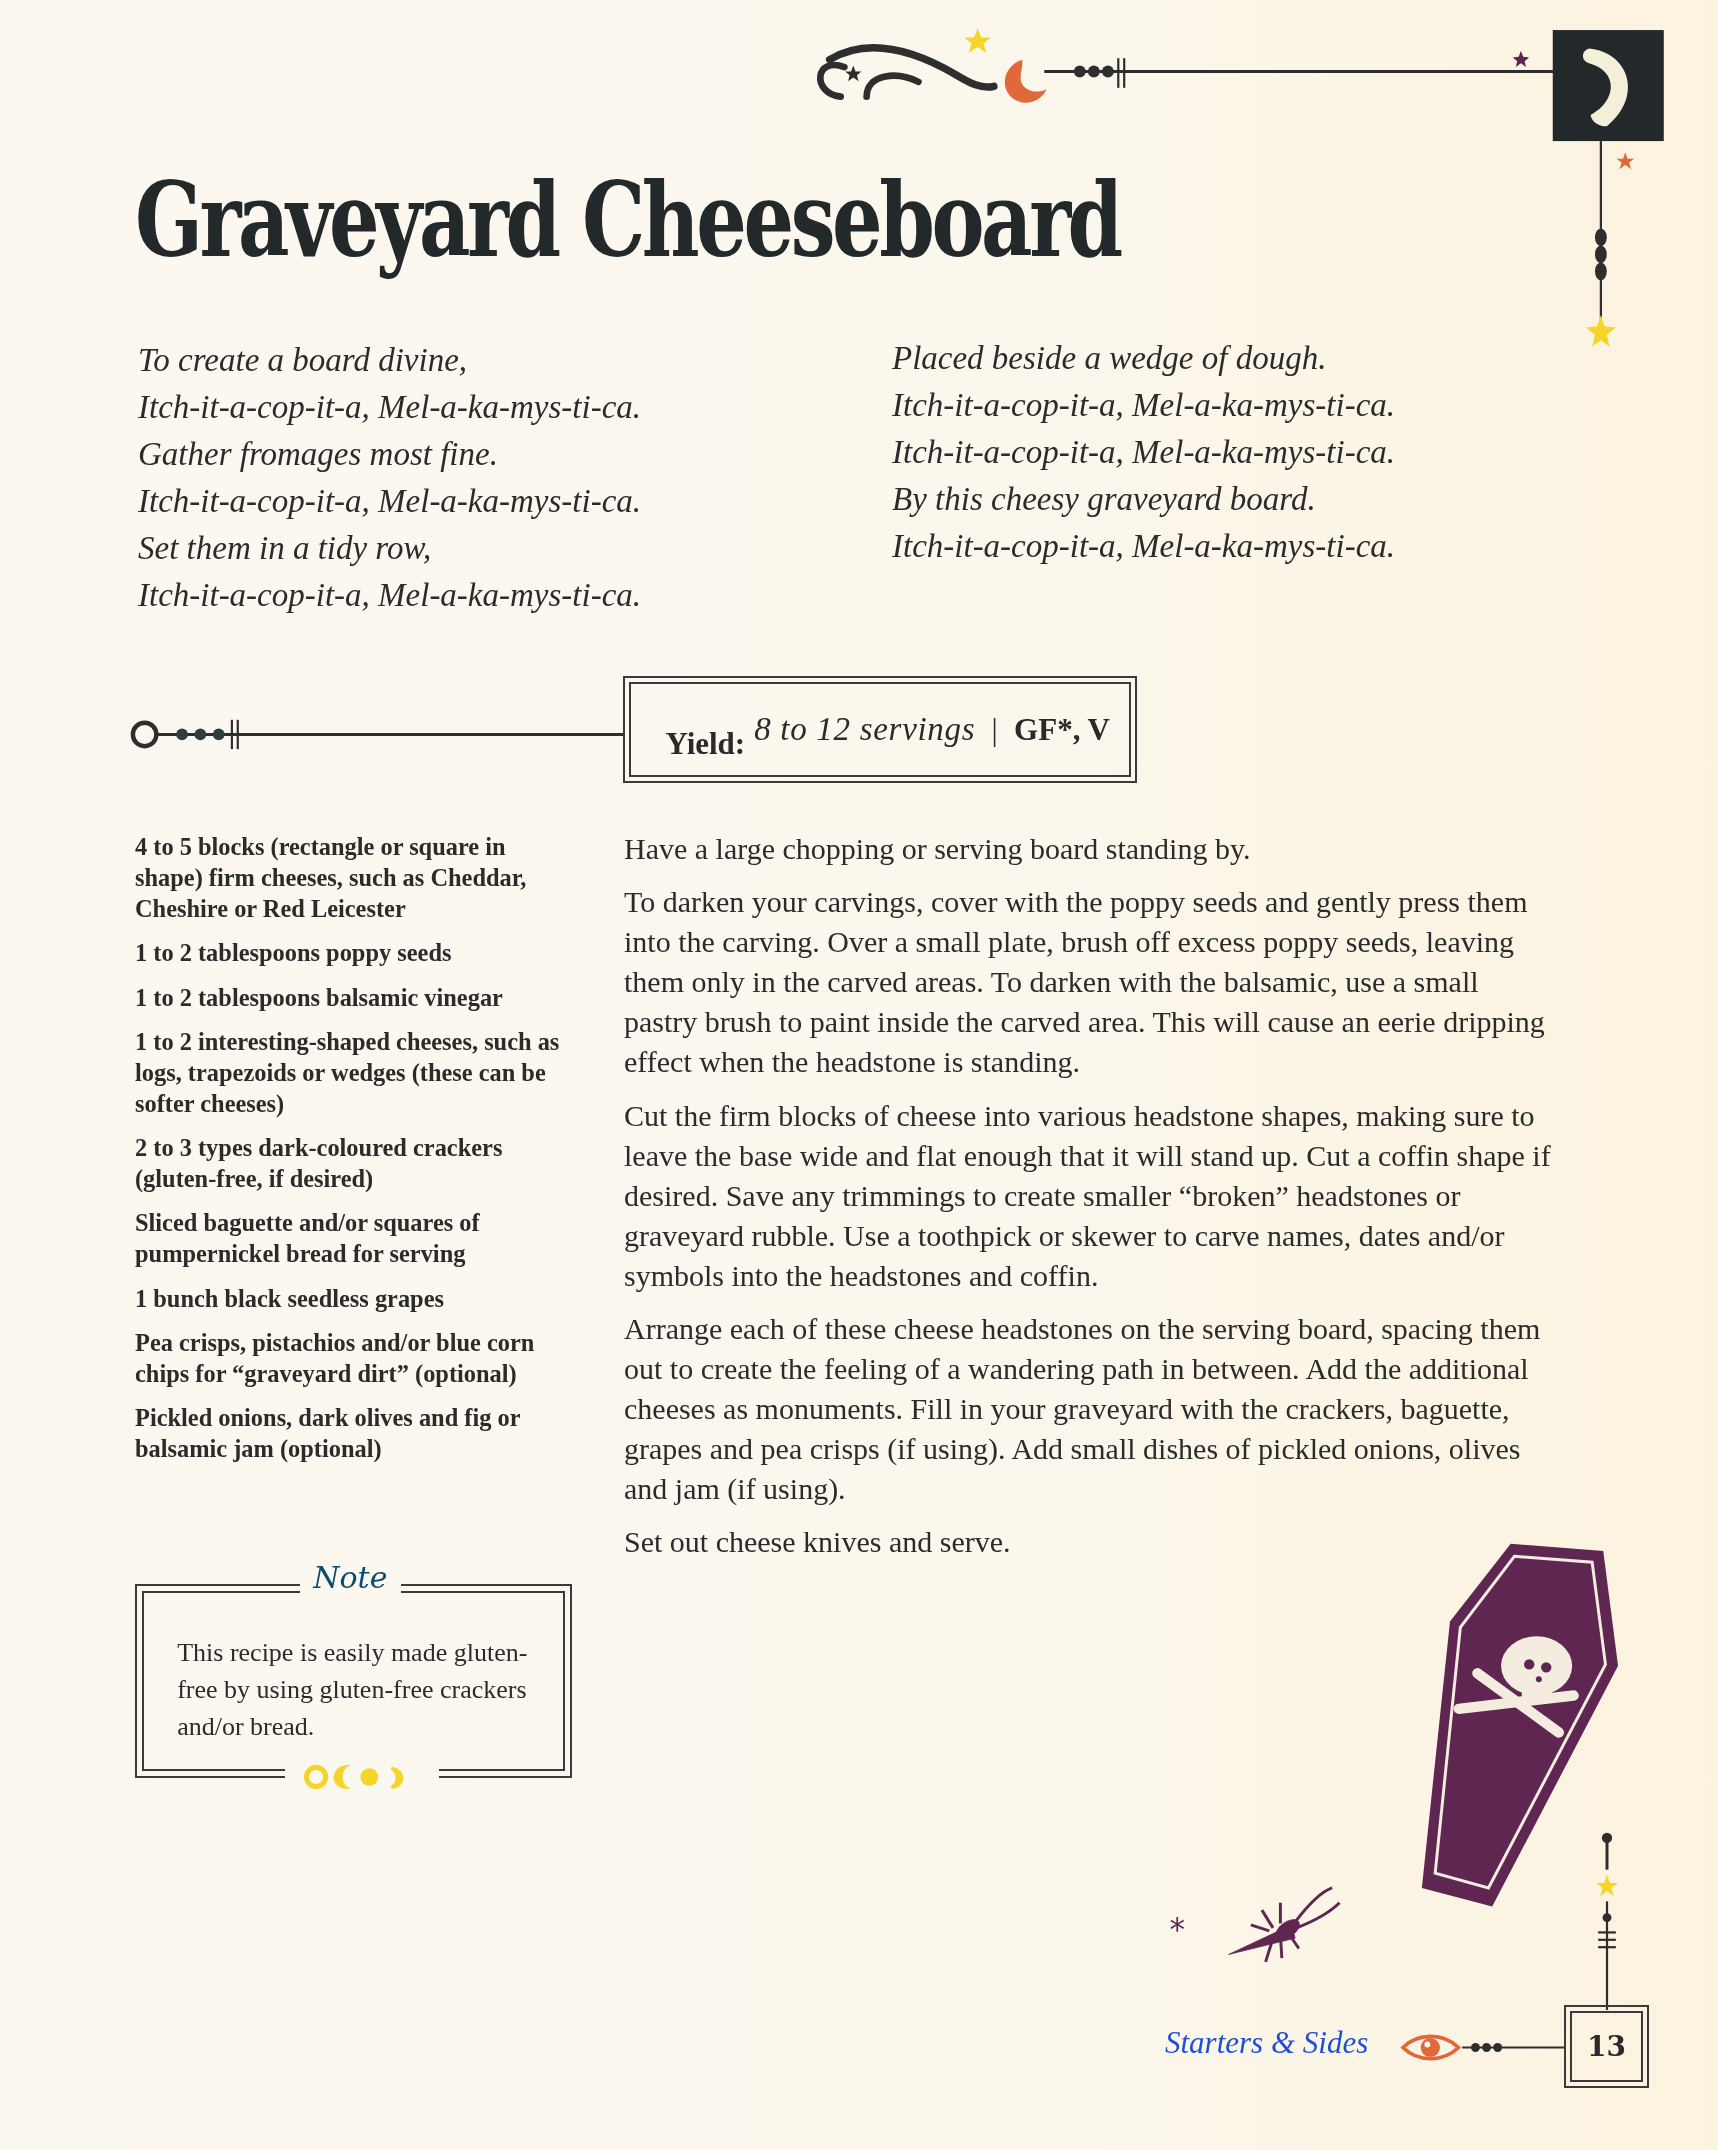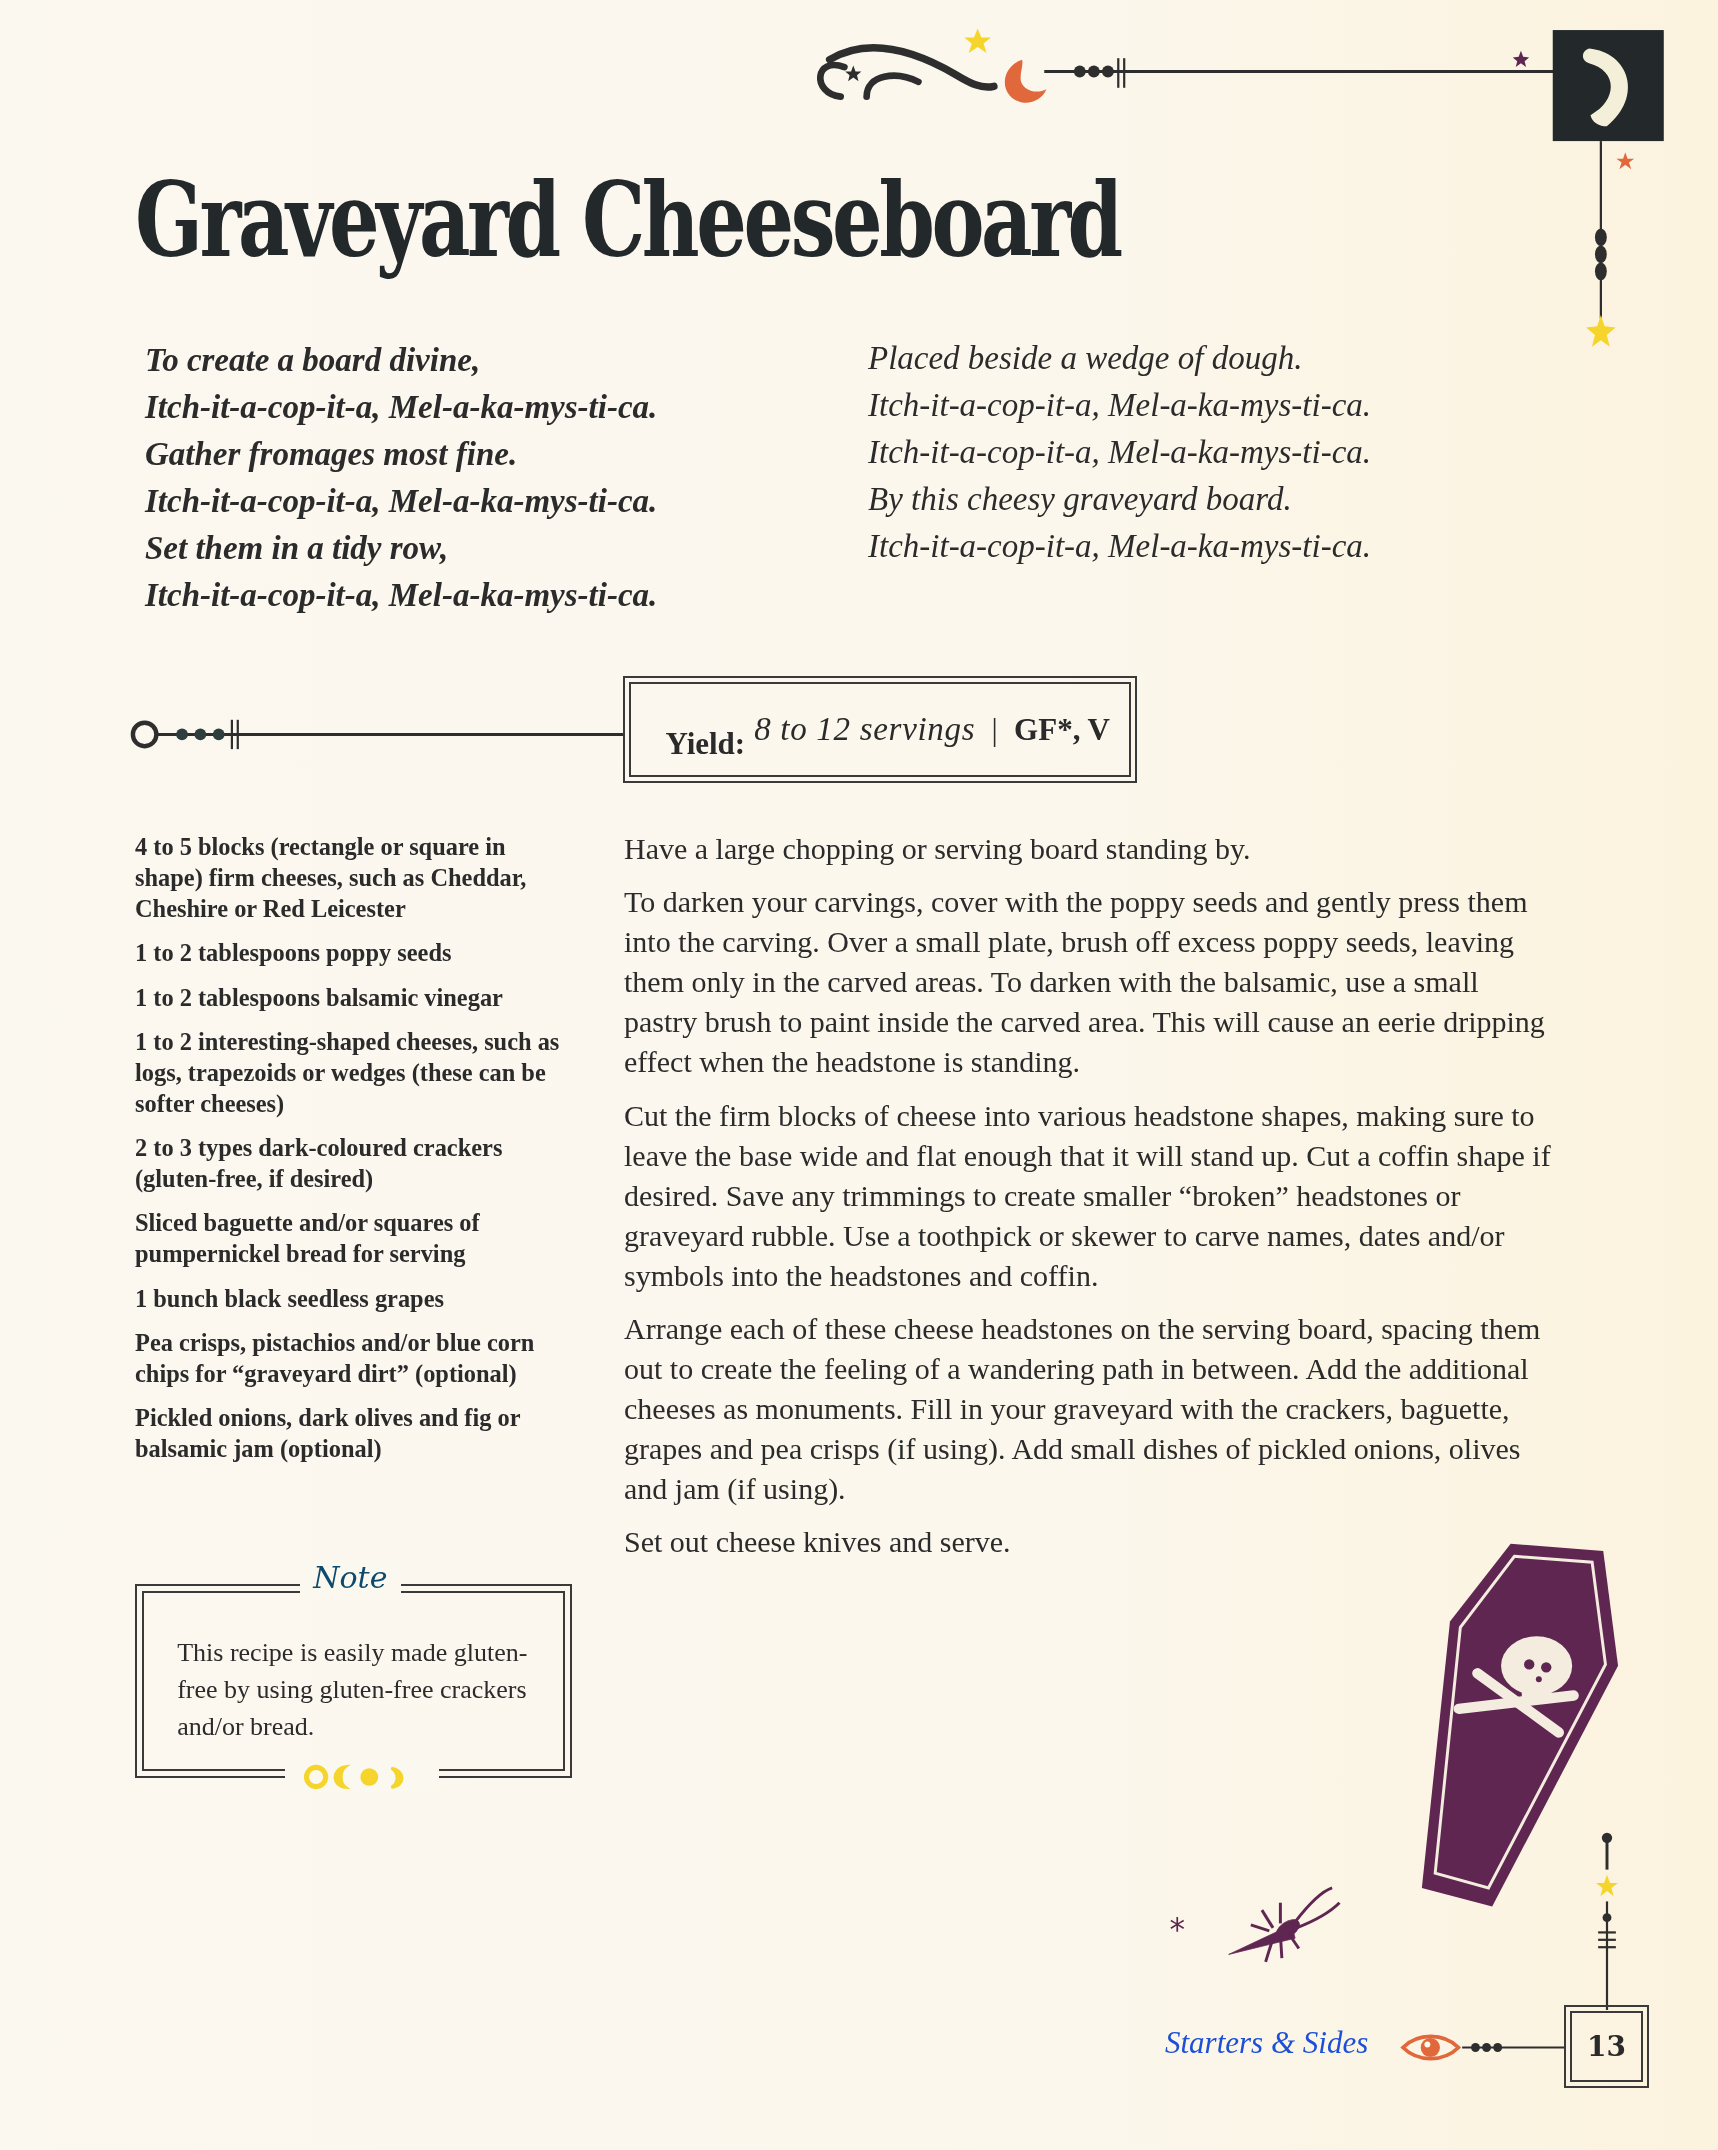--- a/index.html
+++ b/index.html
@@ -14,22 +14,22 @@
   .title {
     left: 135px; top: 169px; margin: 0;
     font-family: "DejaVu Serif", serif; font-weight: 900;
     font-size: 102px; letter-spacing: -4.4px; color: #23292b;
     transform: scaleX(0.78); transform-origin: left top;
     line-height: 1;
   }
 
   
   .poem { font-family: "Liberation Serif", serif; font-style: italic; font-size: 33px; line-height: 47px; color: #2b2b2b; }
-  .poem-left { left: 145px; top: 337px; font-weight: bold; }
-  .poem-right { left: 868px; top: 335px; }
+  .poem-left { left: 138px; top: 337px; }
+  .poem-right { left: 892px; top: 335px; }
   .poem-line { display: block; white-space: nowrap; }
 
   
   .yield-box {
     left: 623px; top: 676px; width: 514px; height: 107px; box-sizing: border-box;
     border: 2.2px solid #3a3a3a; padding: 4.4px;
   }
   .yield-inner {
     width: 100%; height: 100%; box-sizing: border-box; border: 2.2px solid #3a3a3a;
     display: flex; align-items: center; padding-left: 34px;

